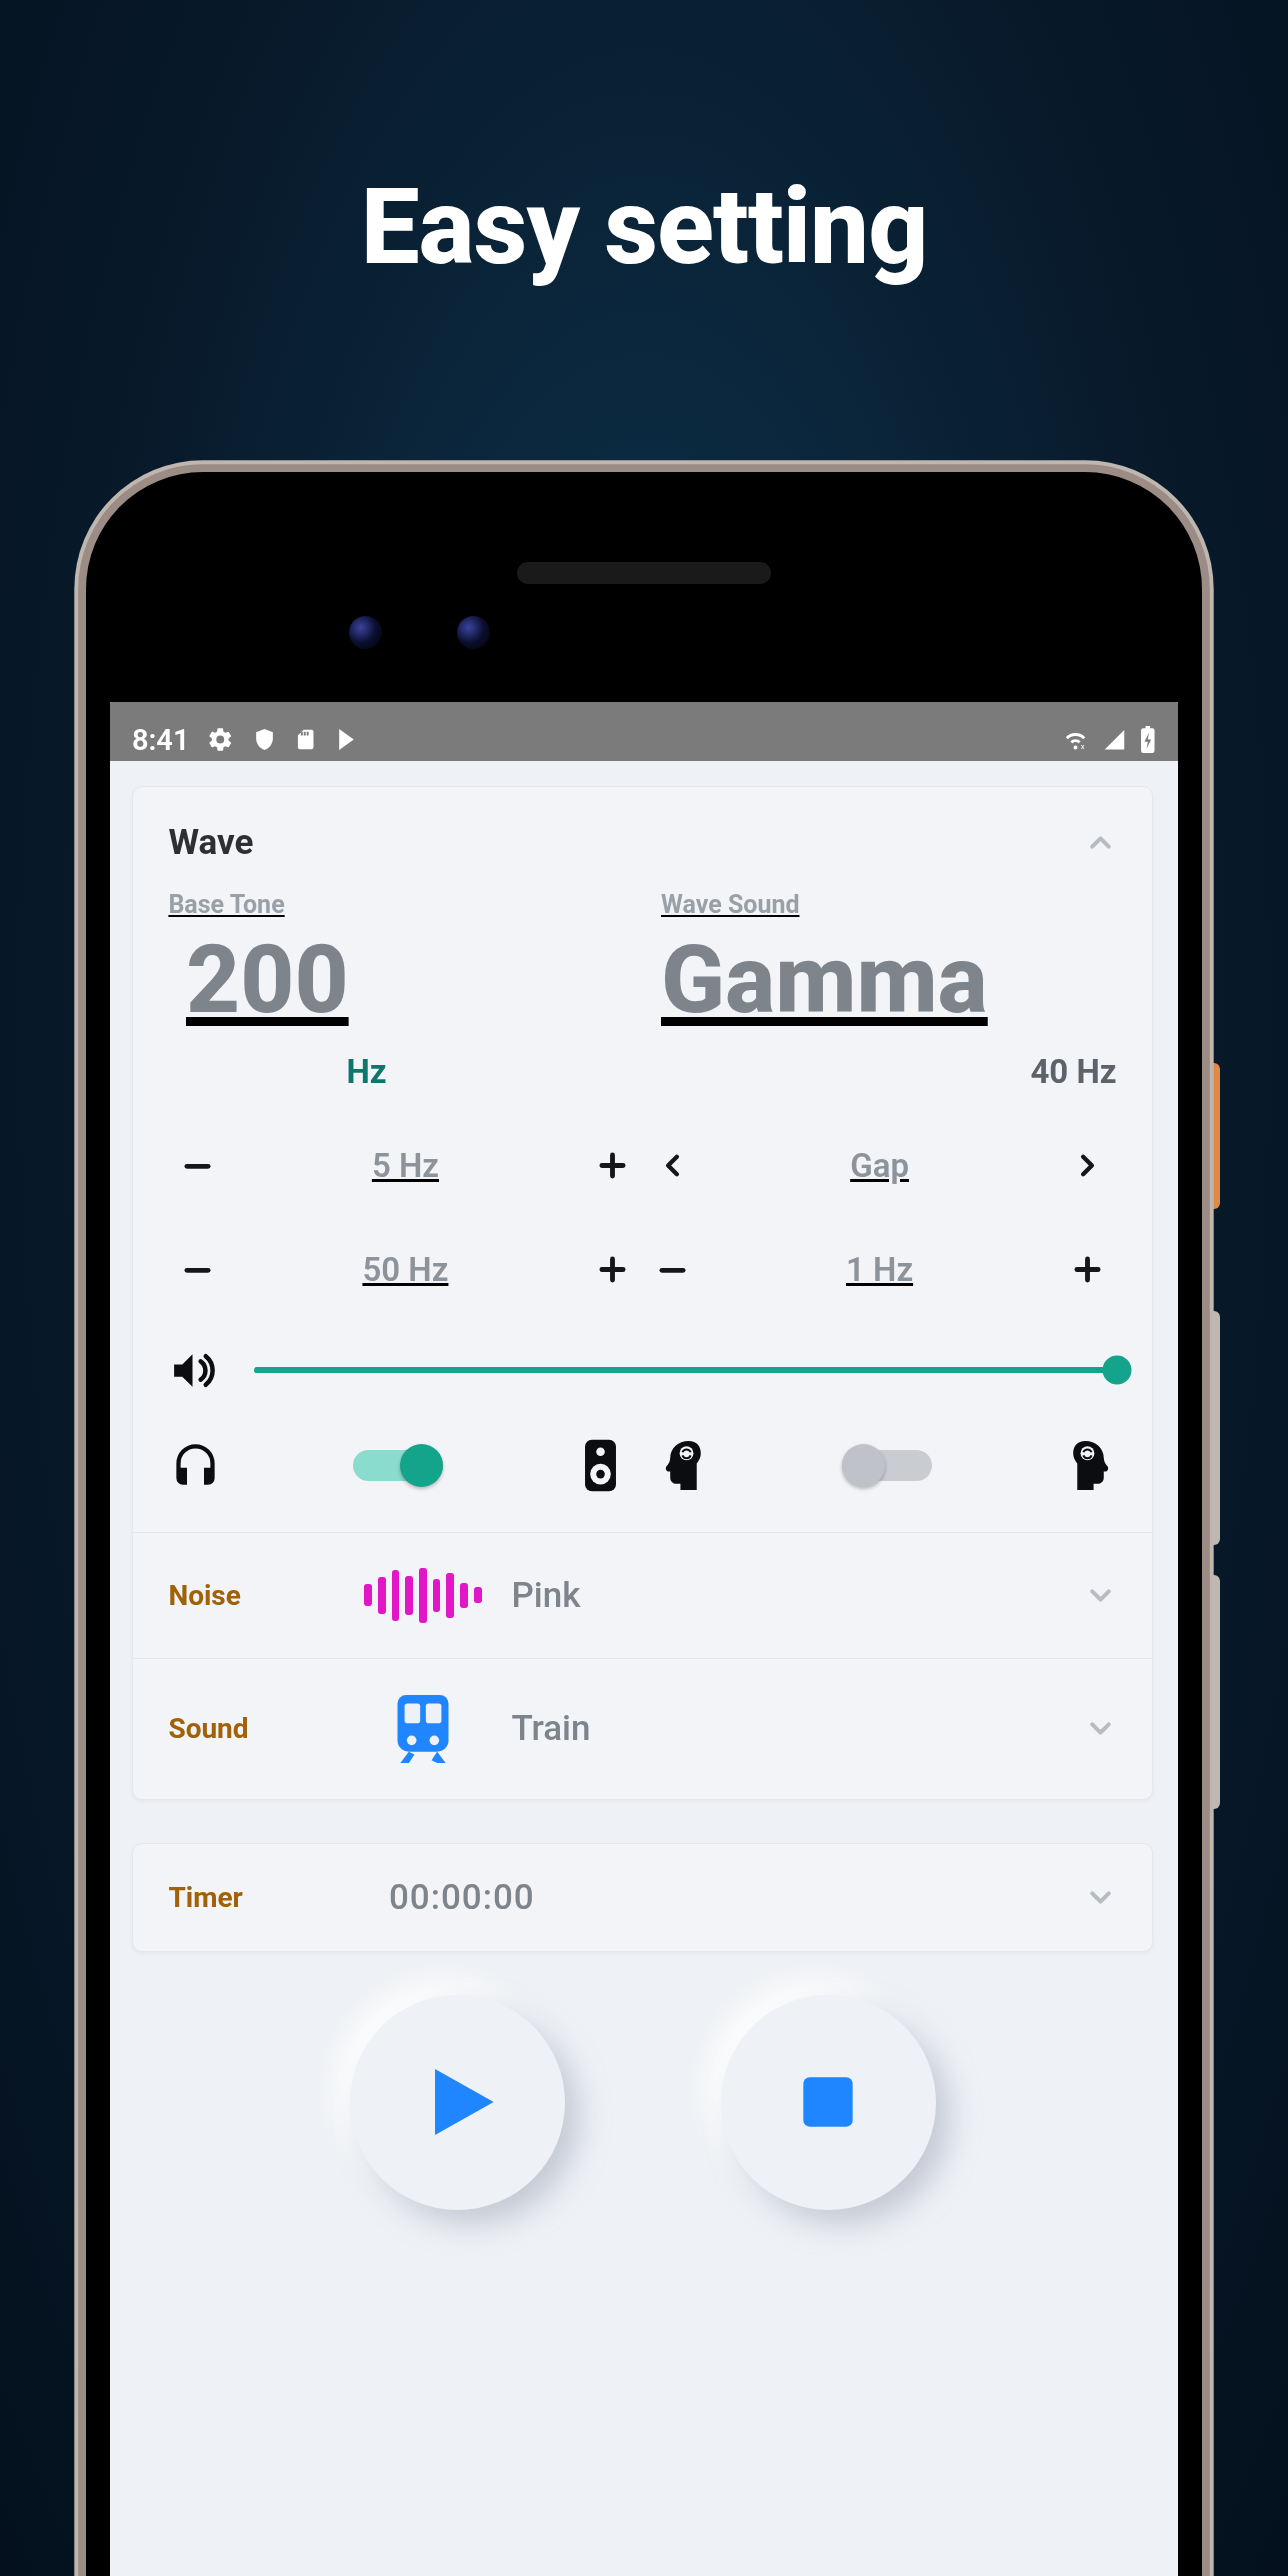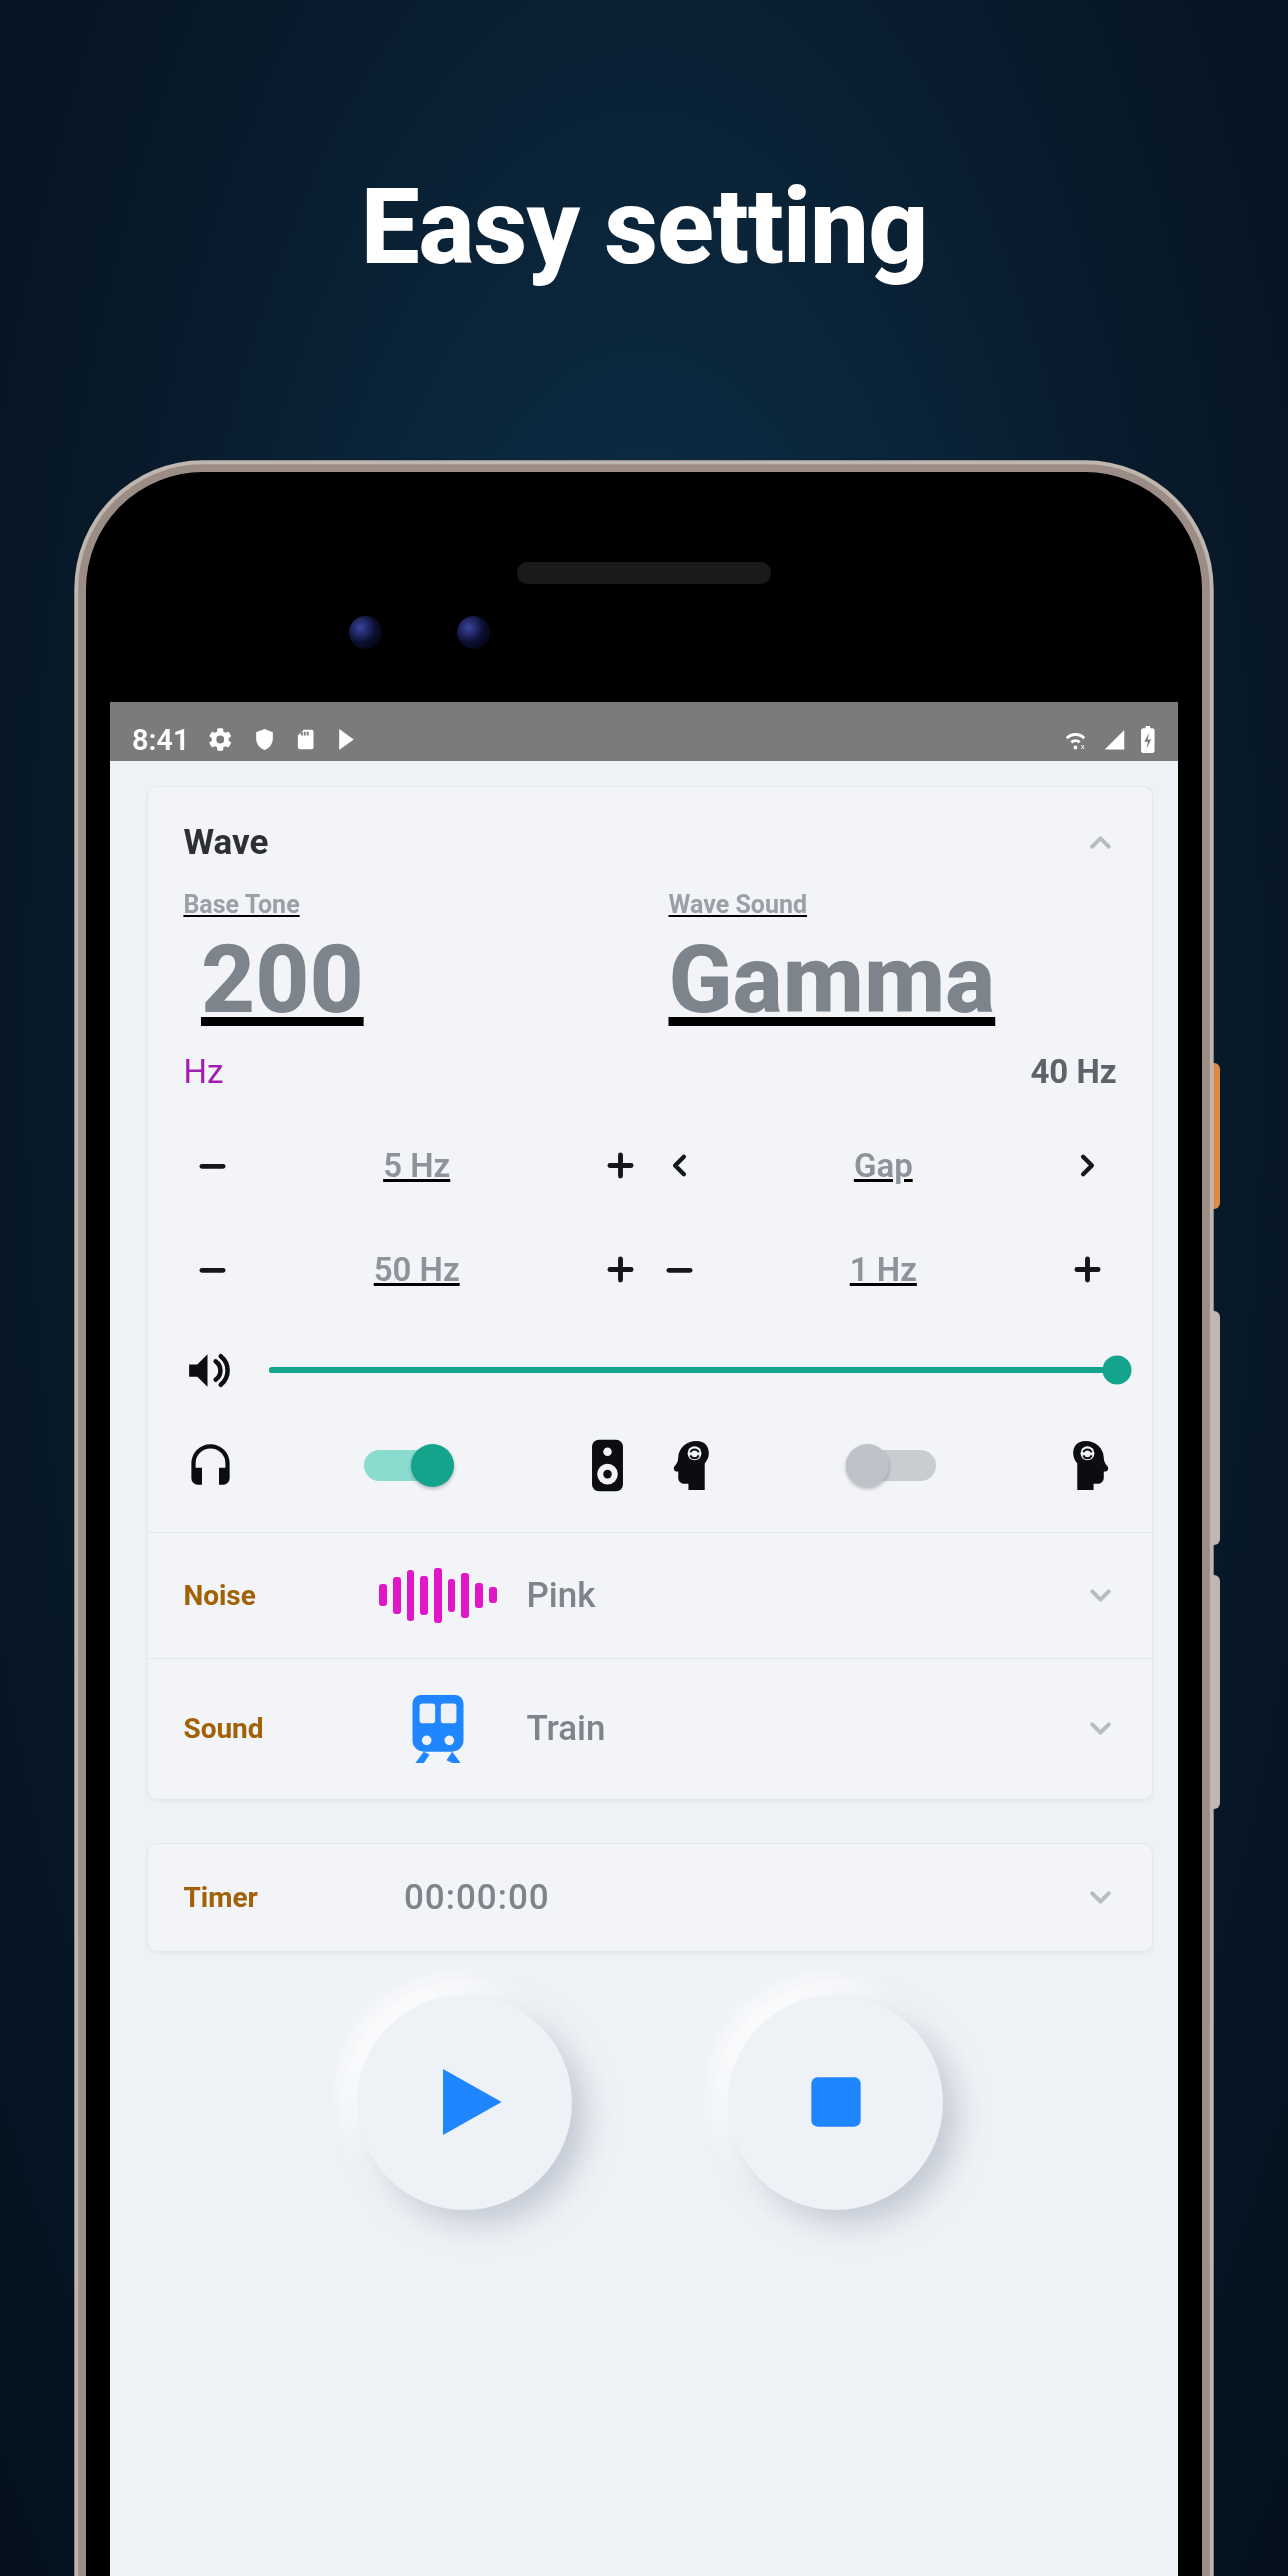--- a/index.html
+++ b/index.html
@@ -72,21 +72,21 @@
   }
   .statusbar .left { display:flex; align-items:center; gap:17.6px; }
   .statusbar .right { margin-left:auto; display:flex; align-items:center; gap:11.7px; }
   .statusbar svg { fill:#fff; }
 
   
   .screen {
     position: absolute;
     top: 289px; left: 24.4px; right: 24.4px; bottom: 0;
     background: #eef1f5;
-    padding: 25px 25px 0 37px;
+    padding: 25px 25px 0 22px;
   }
 
   .card {
     background: #f2f4f7;
     border: 1px solid #e4e7ec;
     border-radius: 9.8px;
     box-shadow: 0 2px 3.9px rgba(0,0,0,.04);
     margin-bottom: 43px;
   }
 
@@ -97,21 +97,21 @@
   }
   .wave-head .title { font-size:35px; font-weight:700; color:#2d2f33; }
   .wave-head .chev { color:#b7bcc3; }
 
   .wave-body { padding: 0 35px 39px 35px; }
   .cols { display:flex; gap: 37px; text-decoration: underline; }
   .col { flex:1; }
   .sublabel { font-size:25px; font-weight:700; color:#9aa0a8; margin-bottom:13.7px; }
   .bigval { font-size:94px; font-weight:800; color:#7e848c; line-height:1; }
   .under-row { display:flex; margin-top:25px; }
-  .under-row .u-left { flex:1; color:#a21caf; font-size:33px; font-weight:400; }
+  .under-row .u-left { flex:1; text-align:center; color:#0f766e; font-size:33px; font-weight:700; }
   .under-row .u-right { width:156px; text-align:right; color:#5e636b; font-size:33px; font-weight:700; }
 
   .stepper-row { display:flex; margin-top:45px;text-decoration:underline; }
   .stepper { flex:1; display:flex; align-items:center; justify-content:space-between; }
   .stepper .btn { width:59px; height:59px; display:flex; align-items:center; justify-content:center; }
   .stepper .lbl { color:#8d939b; font-size:33px; font-weight:600; }
   .ic { display:inline-flex; }
 
   .vol-row { display:flex; align-items:center; gap:29px; margin-top:47px; }
   .vol-row .volicon { width:57px; }

